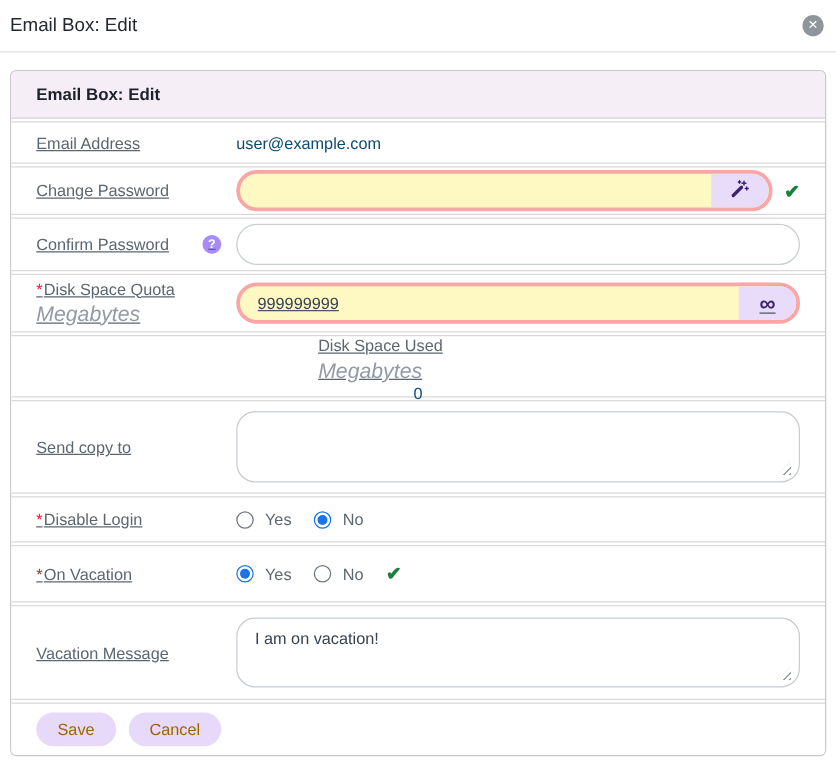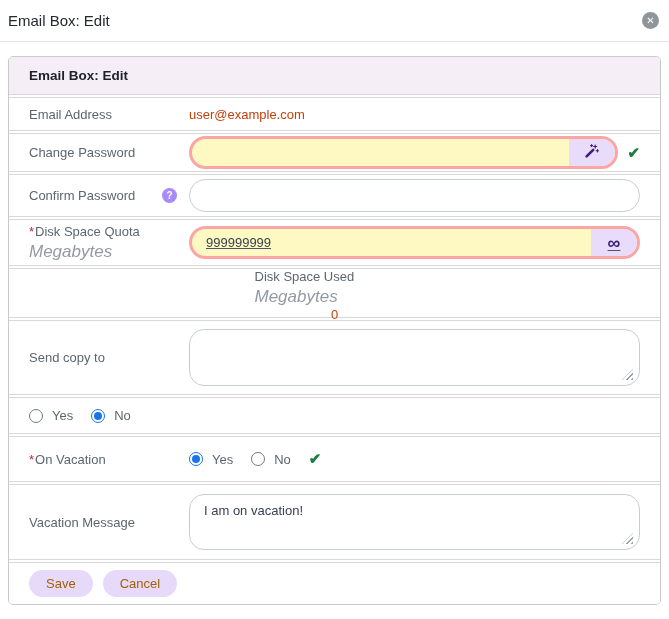--- a/index.html
+++ b/index.html
@@ -36,33 +36,33 @@
   .row {
     display: flex; align-items: center;
     padding: 0 20px;
     border-top: 1px solid #d9d9d9; border-bottom: 1px solid #d9d9d9;
     margin-top: 2px; background: #fff;
   }
   .rh-34 { height: 34px; } .rh-39 { height: 39px; } .rh-43 { height: 43px; }
   .rh-47 { height: 47px; } .rh-50 { height: 50px; flex-direction: column; } .rh-75 { height: 75px; }
   .rh-37 { height: 37px; } .rh-46 { height: 46px; } .rh-76 { height: 76px; }
 
-  .label-cell { width: 160px; flex-shrink: 0; color: #5c6670; display: flex; align-items: center; }
+  .label-cell { width: 160px; flex-shrink: 0; color: #5c6670; display: flex; align-items: center; text-decoration: underline; }
   .label-stack { display: flex; flex-direction: column; justify-content: center; }
   .unit { font-style: italic; color: #939aa3; font-size: 17px; margin-top: 3px; }
   .req { color: #cb2431; margin-right: 1px; }
   .help-icon {
     width: 15px; height: 15px; border-radius: 50%;
     background: #a78bfa; color: #fff; font-size: 10px; font-weight: bold;
     display: flex; align-items: center; justify-content: center;
     margin-left: auto; margin-right: 12px; cursor: pointer;
   }
 
   .control-cell { flex: 1; display: flex; align-items: center; min-width: 0; }
-  .value-text { color: #c2410c; }
+  .value-text { color: #0c4a6e; }
 
   .pill-input {
     flex: 1; height: 33px; min-width: 0;
     border: 1px solid #c8cdd2; border-radius: 17px;
     padding: 0 14px; font-size: 13px; color: #374151;
     font-family: inherit; outline: none; background: #fff;
   }
   .pill-group {
     flex: 1; display: flex; align-items: stretch; min-width: 0;
     border: 3px solid #fca5a5; border-radius: 17px; overflow: hidden;
@@ -202,20 +202,25 @@
     <div class="label-cell">Send copy to</div>
     <div class="control-cell">
       <div class="textarea-wrap">
         <textarea class="ta-57" style=""></textarea>
         <div class="resize-grip"></div>
       </div>
     </div>
   </div>
 
   <div class="row rh-37">
+    <div class="label-cell">
+      <div>
+        <span class="req">*</span><span>Disable Login</span>
+      </div>
+    </div>
     <div class="control-cell">
       <span class="radio-opt">
         <span class="radio"></span>
         <span>Yes</span>
       </span>
       <span class="radio-opt">
         <span class="radio on"></span>
         <span>No</span>
       </span>
     </div>

